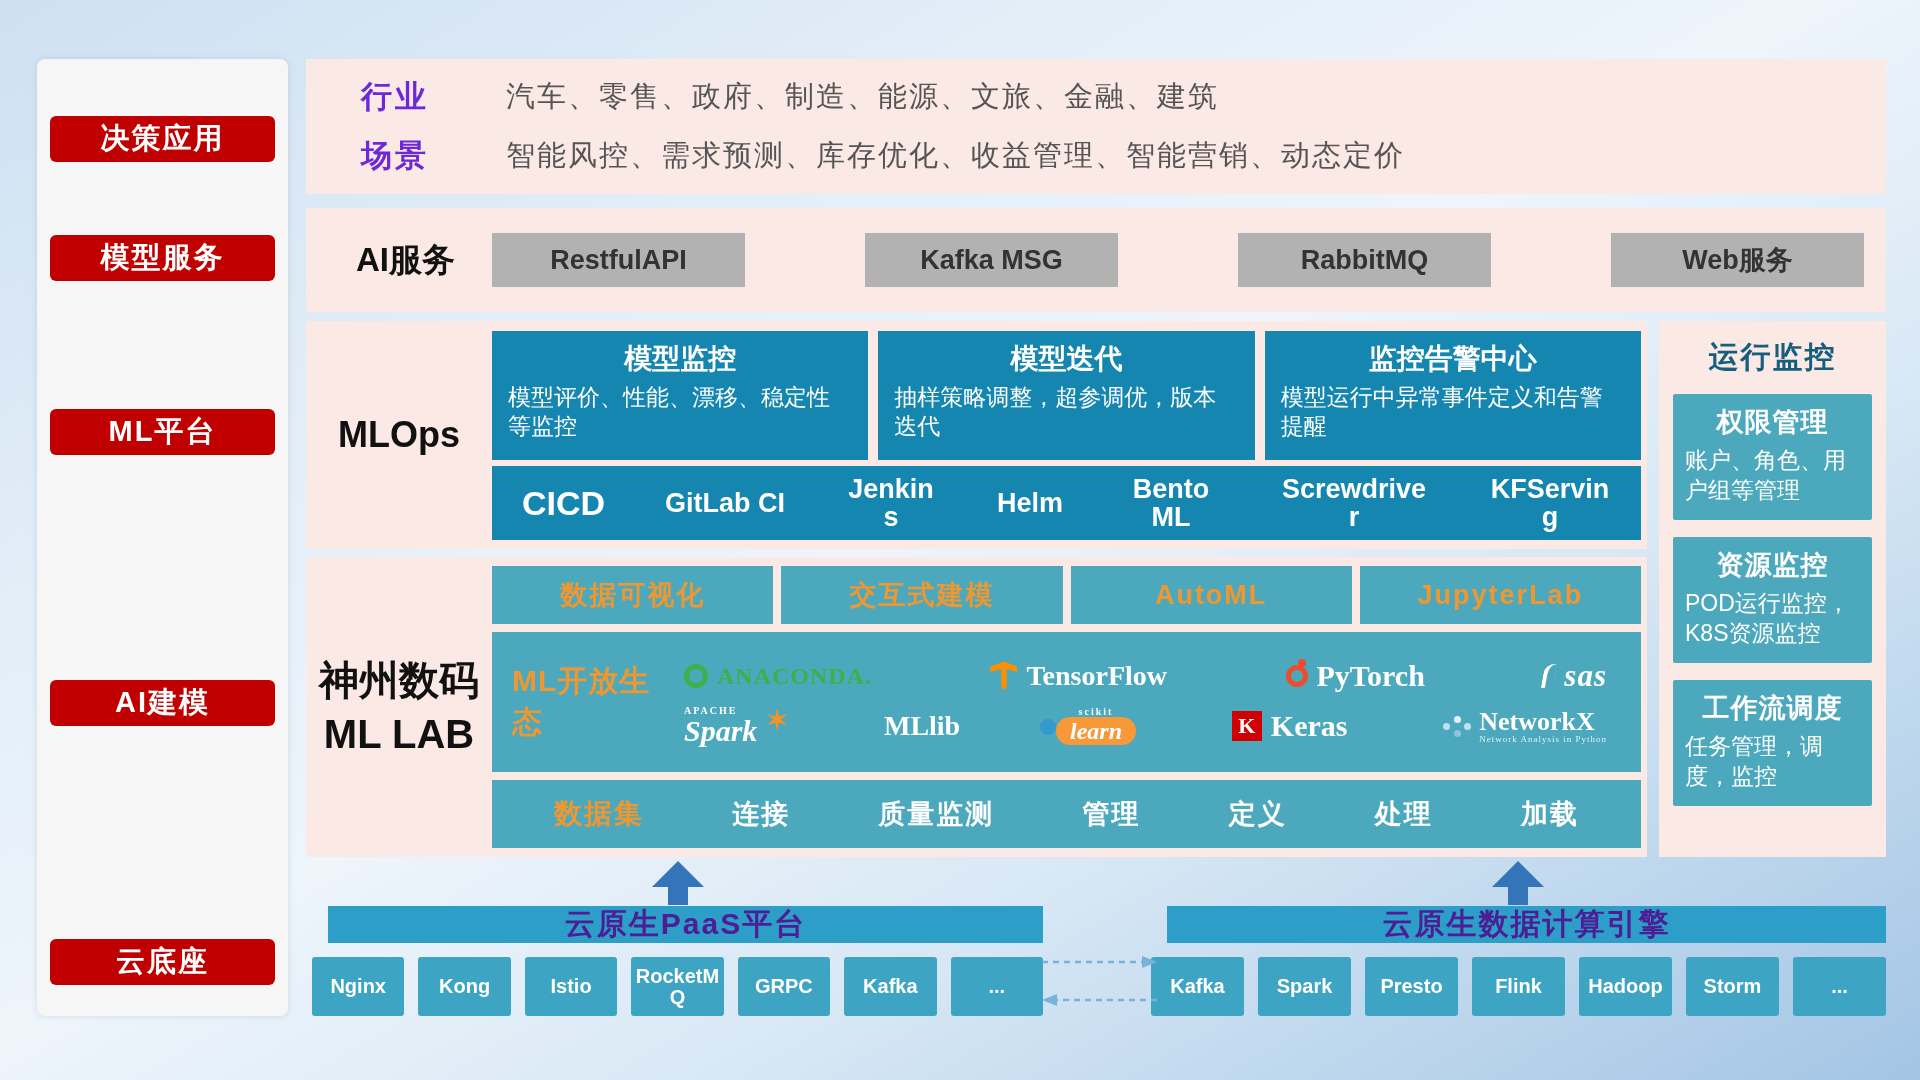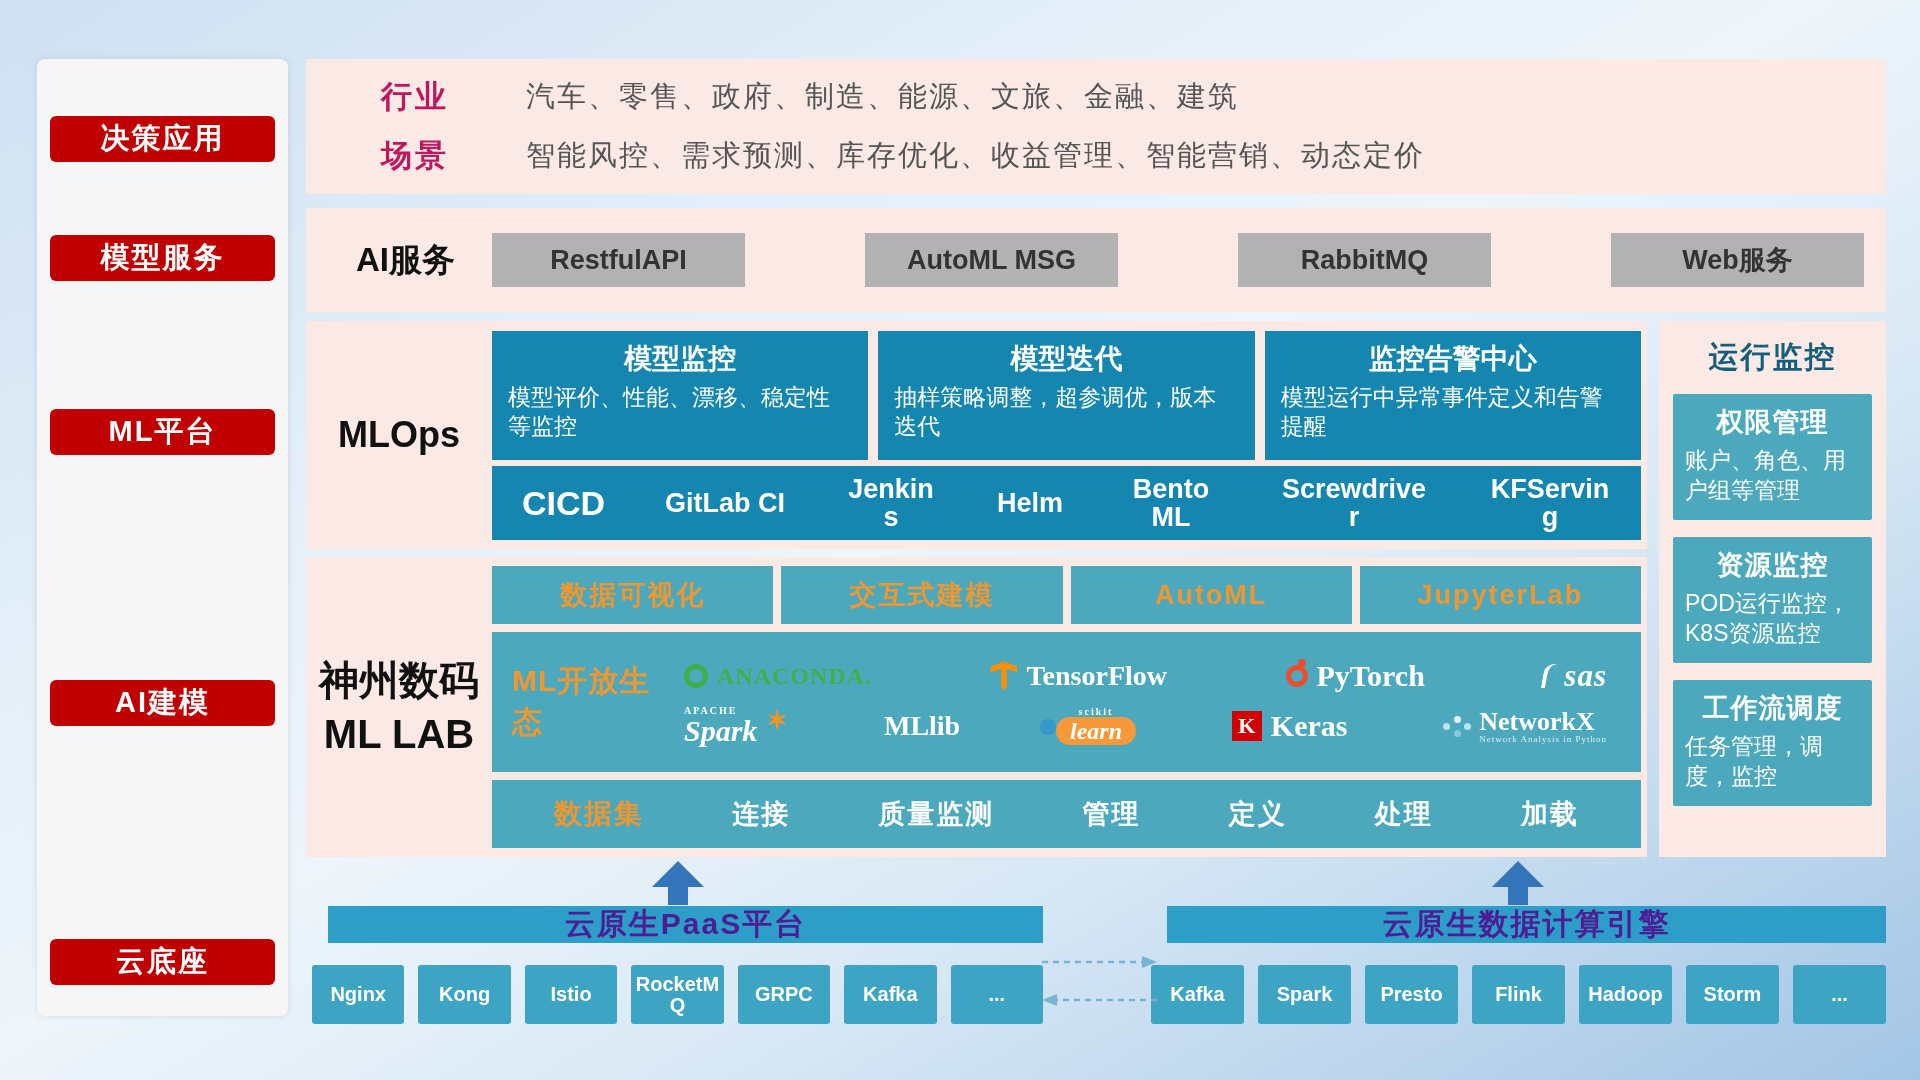--- a/index.html
+++ b/index.html
@@ -20,21 +20,21 @@
     position:absolute; left:13px; width:225px; height:46px; background:#c00000;
     border-radius:6px; color:#fff; font-size:29px; font-weight:bold;
     display:flex; align-items:center; justify-content:center; letter-spacing:2px;
   }
   .pill.p1{top:57px}.pill.p2{top:176px}.pill.p3{top:350px}.pill.p4{top:621px}.pill.p5{top:880px}
 
   
   .band { position:absolute; left:306px; background:#fbe9e6; }
   .band1 { top:59px;  width:1580px; height:135px; display:flex; flex-direction:column; justify-content:space-evenly; padding-left:55px; }
   .band1 .row { display:flex; align-items:center; }
-  .blabel { width:145px; font-size:31px; font-weight:bold; color:#be185d; letter-spacing:3px;margin-left:20px; }
+  .blabel { width:145px; font-size:31px; font-weight:bold; color:#6d28d9; letter-spacing:3px; }
   .btext  { font-size:29px; color:#555; letter-spacing:2px; }
 
   .band2 { top:208px; width:1580px; height:104px; display:flex; align-items:center; padding-left:50px; }
   .band2 .blabel2 { width:136px; font-size:33px; font-weight:bold; color:#111; }
   .gbtn-row { flex:1; display:flex; justify-content:space-between; padding-right:22px; }
   .gbtn {
     width:253px; height:54px; background:#b2b2b2; color:#333; font-size:27px; font-weight:bold;
     display:flex; align-items:center; justify-content:center;
   }
 
@@ -101,21 +101,21 @@
 
   
   .up-arrow { position:absolute; top:861px; width:52px; }
   .up-arrow .tri { width:0; height:0; border-left:26px solid transparent; border-right:26px solid transparent; border-bottom:26px solid #3474b8; }
   .up-arrow .stem { width:20px; height:18px; background:#3474b8; margin:0 auto; }
   .arrow-paas { left:652px; } .arrow-engine { left:1492px; }
 
   .stack { position:absolute; top:906px; }
   .stack .shead { height:37px; background:#2d9ec7; color:#4c1d95; font-size:30px; font-weight:bold;
                   display:flex; align-items:center; justify-content:center; letter-spacing:2px;margin-left:16px; }
-  .sbtns { margin-top:22px; display:flex; gap:14px; }
+  .sbtns { margin-top:14px; display:flex; gap:14px; }
   .sbtn { flex:1; height:59px; background:#3ea4c4; border-radius:3px; color:#fff; font-size:20px; font-weight:bold;
           display:flex; align-items:center; justify-content:center; text-align:center; line-height:1.05;
           overflow-wrap:anywhere; padding:0 3px; }
   .paas { left:312px; width:731px; }
   .engine { left:1151px; width:735px; }
   .dashed-arrows { position:absolute; left:1040px; top:948px; }
 </style>
 </head>
 <body>
 
@@ -137,21 +137,21 @@
     <div class="row">
       <span class="blabel">场景</span>
       <span class="btext">智能风控、需求预测、库存优化、收益管理、智能营销、动态定价</span>
     </div>
   </section>
 
   <section class="band band2">
     <span class="blabel2">AI服务</span>
     <div class="gbtn-row">
       <div class="gbtn">RestfulAPI</div>
-      <div class="gbtn">AutoML MSG</div>
+      <div class="gbtn">Kafka MSG</div>
       <div class="gbtn">RabbitMQ</div>
       <div class="gbtn">Web服务</div>
     </div>
   </section>
 
   <section class="band band3">
     <div class="label-col">MLOps</div>
     <div class="band3-content">
       <div class="cards">
         <div class="tcard">

